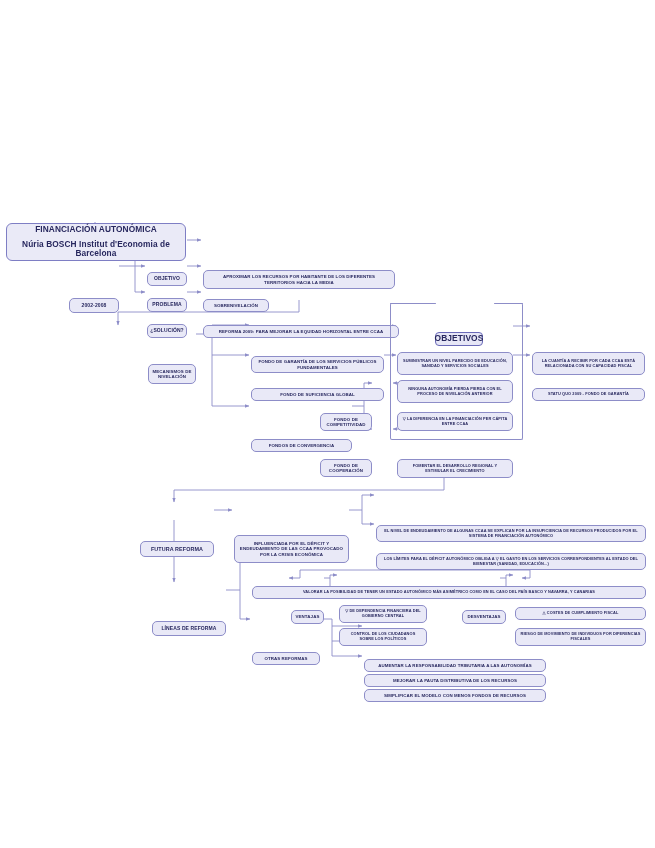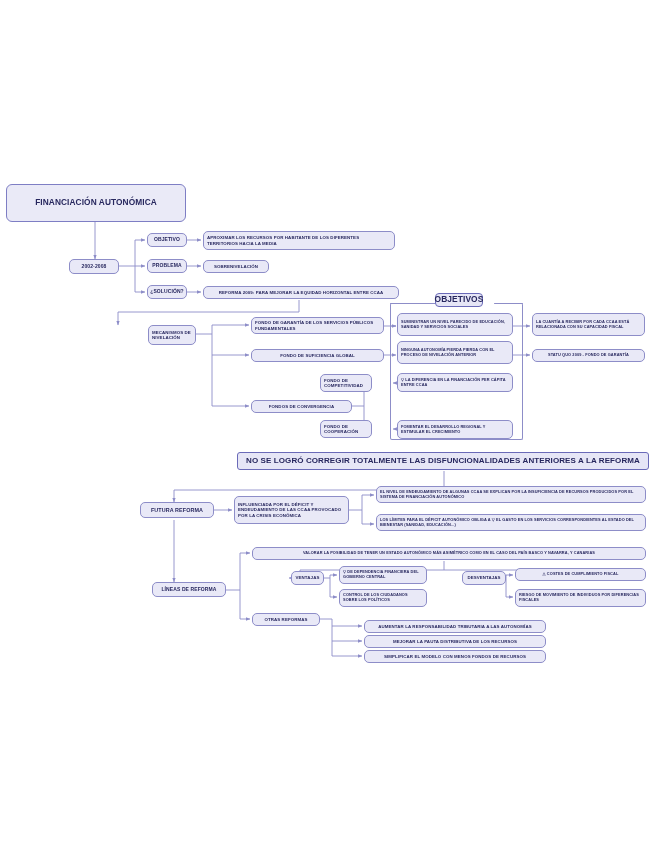--- a/index.html
+++ b/index.html
@@ -14,24 +14,26 @@
   .node{
     position:absolute;
     box-sizing:border-box;
     background:#e9e9f7;
     border:1px solid #8d8dc8;
     border-radius:5px;
     color:#27275e;
     display:flex;
     align-items:center;
     justify-content:center;
+    text-align:center;
     line-height:1.18;
     letter-spacing:.1px;
     padding:1px 3px;
     font-weight:bold;
+    margin-top:39px;
   }
   .t4{font-size:3.9px;}
   .t45{font-size:4.4px;}
   .t5{font-size:5px;}
   .t55{font-size:5.4px;}
 
   .title-node{
     flex-direction:column;
     gap:5px;
     border-radius:6px;
@@ -147,20 +149,21 @@
       <path d="M320,619 L332,619"></path>
       <path d="M332,619 L332,656"></path>
       <path d="M332,626 L362,626" marker-end="url(#ah)"></path>
       <path d="M332,641 L362,641" marker-end="url(#ah)"></path>
       <path d="M332,656 L362,656" marker-end="url(#ah)"></path>
     </g>
   </svg>
 
   <div class="node title-node" style="left:6px;top:184px;width:180px;height:38px;">
     <span class="l1">FINANCIACIÓN AUTONÓMICA</span>
+    <span class="l2">Núria BOSCH Institut d'Economia de Barcelona</span>
   </div>
 
   <div class="node t5" style="left:69px;top:259px;width:50px;height:15px;">2002-2008</div>
 
   <div class="node t5" style="left:147px;top:233px;width:40px;height:14px;">OBJETIVO</div>
   <div class="node t5" style="left:147px;top:259px;width:40px;height:14px;">PROBLEMA</div>
   <div class="node t5" style="left:147px;top:285px;width:40px;height:14px;">¿SOLUCIÓN?</div>
 
   <div class="node t45" style="left:203px;top:231px;width:192px;height:19px;">APROXIMAR LOS RECURSOS POR HABITANTE DE LOS DIFERENTES TERRITORIOS HACIA LA MEDIA</div>
   <div class="node t45" style="left:203px;top:260px;width:66px;height:13px;">SOBRENIVELACIÓN</div>
@@ -181,21 +184,20 @@
   <div class="node objetivos-label" style="left:435px;top:293px;width:48px;height:14px;">OBJETIVOS</div>
 
   <div class="node t4" style="left:397px;top:313px;width:116px;height:23px;">SUMINISTRAR UN NIVEL PARECIDO DE EDUCACIÓN, SANIDAD Y SERVICIOS SOCIALES</div>
   <div class="node t4" style="left:397px;top:341px;width:116px;height:23px;">NINGUNA AUTONOMÍA PIERDA PIERDA CON EL PROCESO DE NIVELACIÓN ANTERIOR</div>
   <div class="node t4" style="left:397px;top:373px;width:116px;height:19px;">▽ LA DIFERENCIA EN LA FINANCIACIÓN PER CÁPITA ENTRE CCAA</div>
   <div class="node t4" style="left:397px;top:420px;width:116px;height:19px;">FOMENTAR EL DESARROLLO REGIONAL Y ESTIMULAR EL CRECIMIENTO</div>
 
   <div class="node t4" style="left:532px;top:313px;width:113px;height:23px;">LA CUANTÍA A RECIBIR POR CADA CCAA ESTÁ RELACIONADA CON SU CAPACIDAD FISCAL</div>
   <div class="node t4" style="left:532px;top:349px;width:113px;height:13px;">STATU QUO 2009 - FONDO DE GARANTÍA</div>
 
-  <div class="node banner" style="left:237px;top:452px;width:412px;height:18px;">NO SE LOGRÓ CORREGIR TOTALMENTE LAS DISFUNCIONALIDADES ANTERIORES A LA REFORMA</div>
 
   <div class="node t55" style="left:140px;top:502px;width:74px;height:16px;">FUTURA REFORMA</div>
   <div class="node t45" style="left:234px;top:496px;width:115px;height:28px;">INFLUENCIADA POR EL DÉFICIT Y ENDEUDAMIENTO DE LAS CCAA PROVOCADO POR LA CRISIS ECONÓMICA</div>
 
   <div class="node t4" style="left:376px;top:486px;width:270px;height:17px;">EL NIVEL DE ENDEUDAMIENTO DE ALGUNAS CCAA SE EXPLICAN POR LA INSUFICIENCIA DE RECURSOS PRODUCIDOS POR EL SISTEMA DE FINANCIACIÓN AUTONÓMICO</div>
   <div class="node t4" style="left:376px;top:514px;width:270px;height:17px;">LOS LÍMITES PARA EL DÉFICIT AUTONÓMICO OBLIGA A ▽ EL GASTO EN LOS SERVICIOS CORRESPONDIENTES AL ESTADO DEL BIENESTAR (SANIDAD, EDUCACIÓN...)</div>
 
   <div class="node t5" style="left:152px;top:582px;width:74px;height:15px;">LÍNEAS DE REFORMA</div>
 
   <div class="node t4" style="left:252px;top:547px;width:394px;height:13px;">VALORAR LA POSIBILIDAD DE TENER UN ESTADO AUTONÓMICO MÁS ASIMÉTRICO COMO EN EL CASO DEL PAÍS BASCO Y NAVARRA, Y CANARIAS</div>

